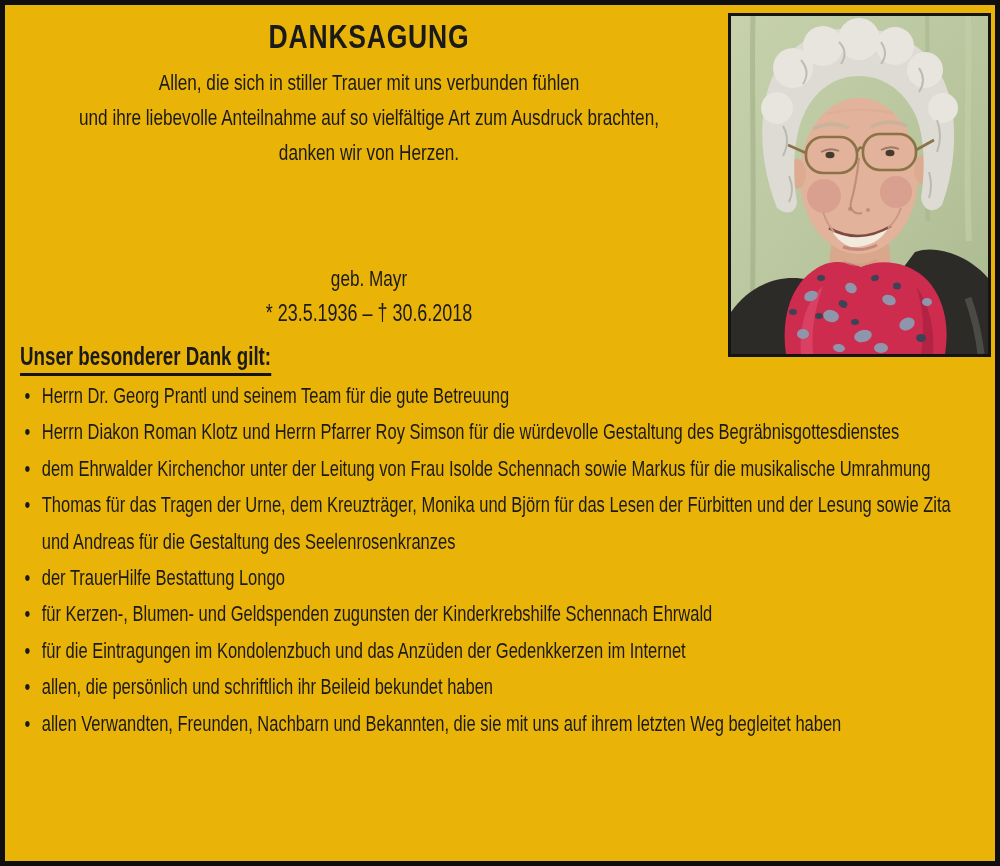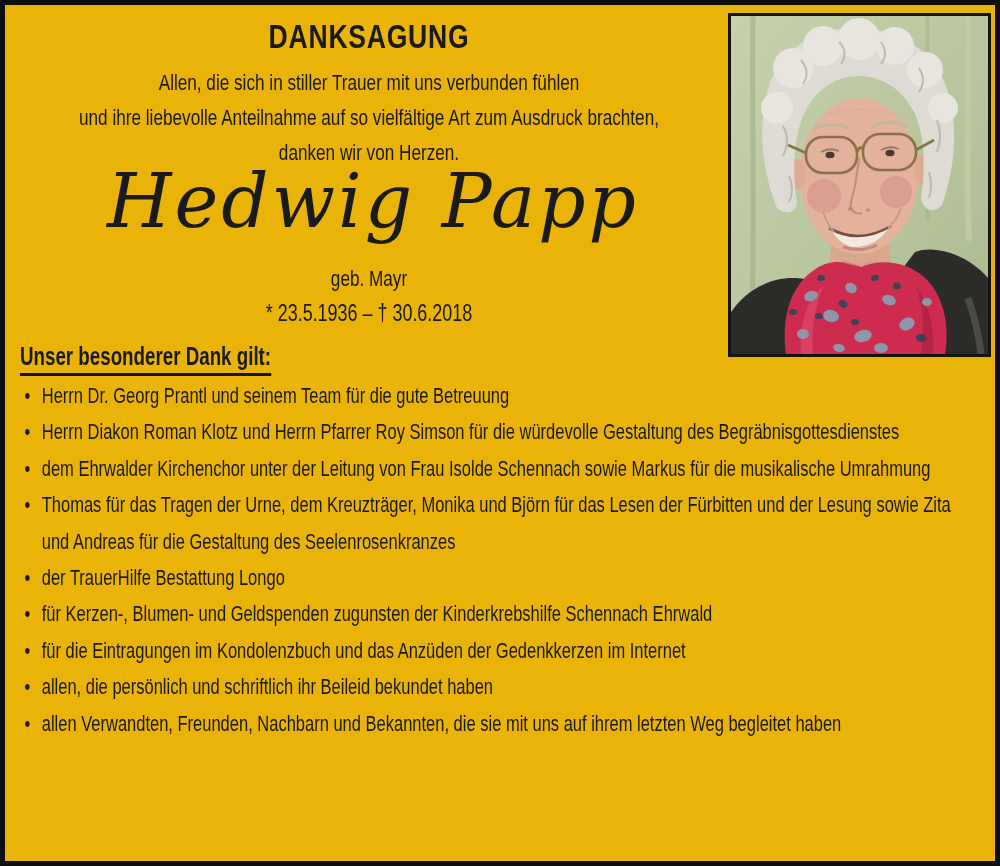--- a/index.html
+++ b/index.html
@@ -137,21 +137,20 @@
 
 <div class="page">
 
   <div class="top-block">
     <div class="title">DANKSAGUNG</div>
     <div class="intro-line">Allen, die sich in stiller Trauer mit uns verbunden fühlen</div>
     <div class="intro-line">und ihre liebevolle Anteilnahme auf so vielfältige Art zum Ausdruck brachten,</div>
     <div class="intro-line">danken wir von Herzen.</div>
   </div>
 
-  <div class="name">Hedwig Papp</div>
 
   <div class="sub-block">
     <div class="maiden">geb. Mayr</div>
     <div class="dates">* 23.5.1936 – † 30.6.2018</div>
   </div>
 
   <div class="photo">
     <svg viewBox="0 0 257 338" preserveAspectRatio="none">
       <defs>
         <linearGradient id="bgGrad" x1="0" y1="0" x2="1" y2="1">

